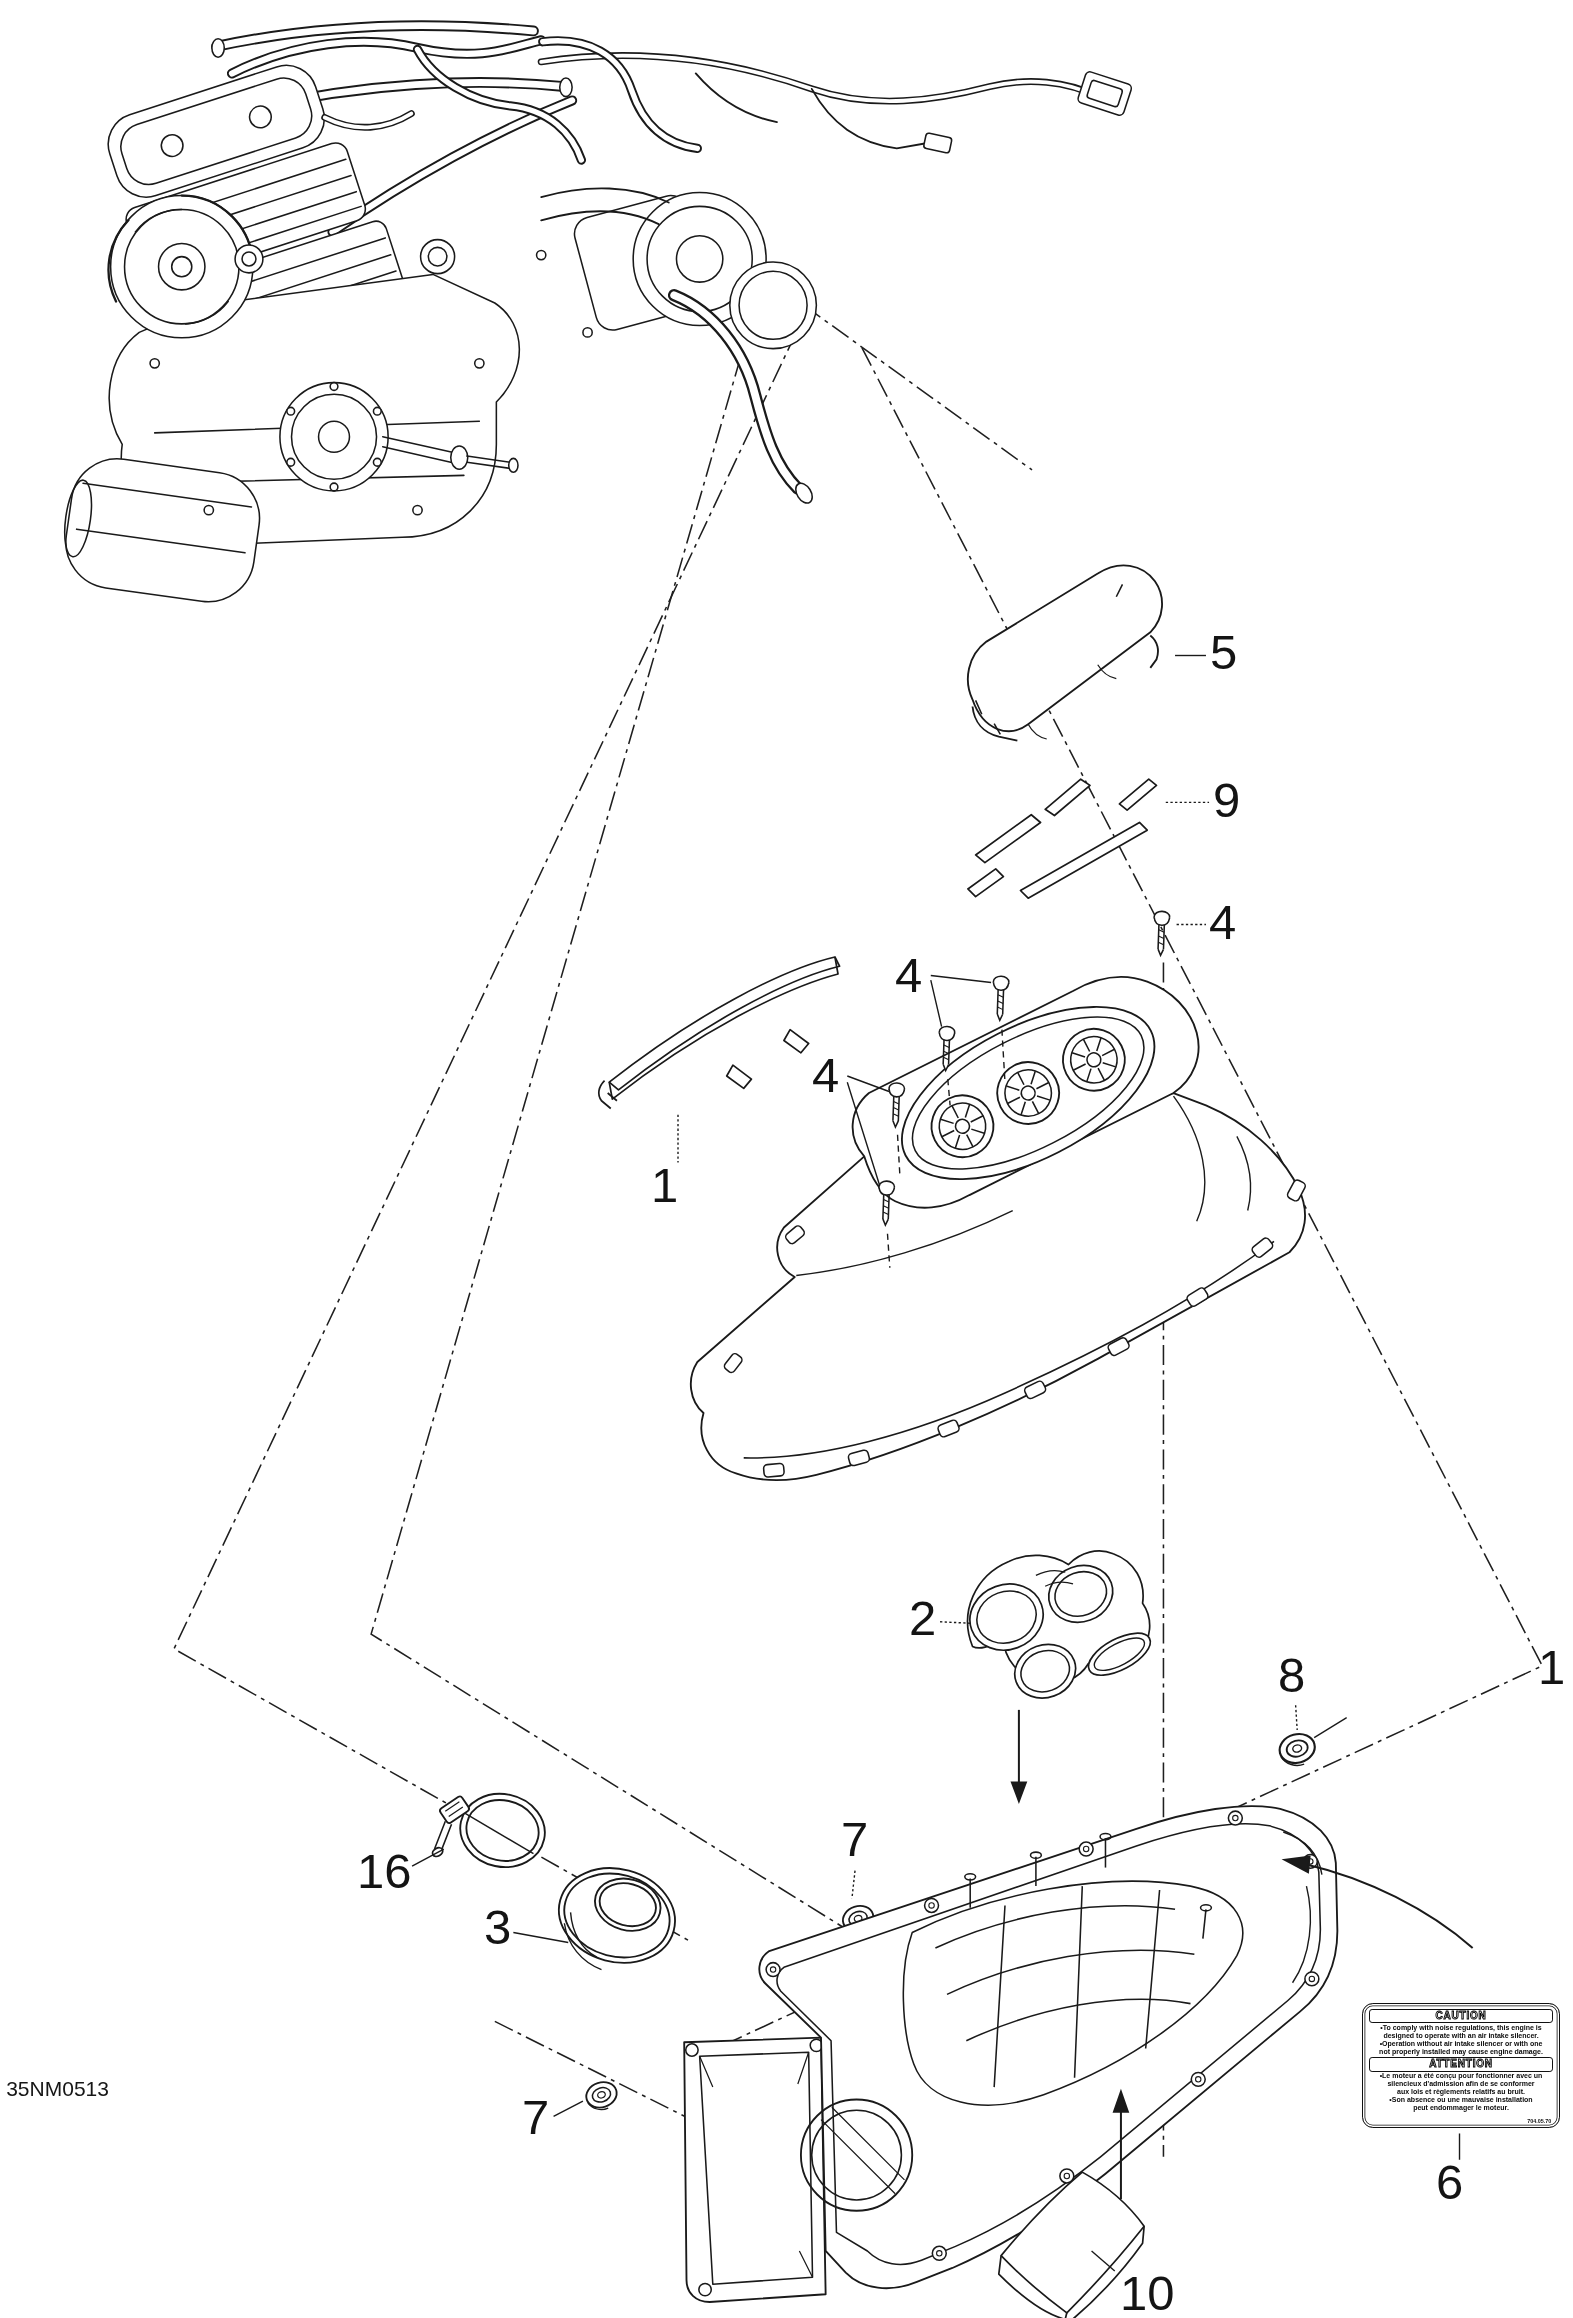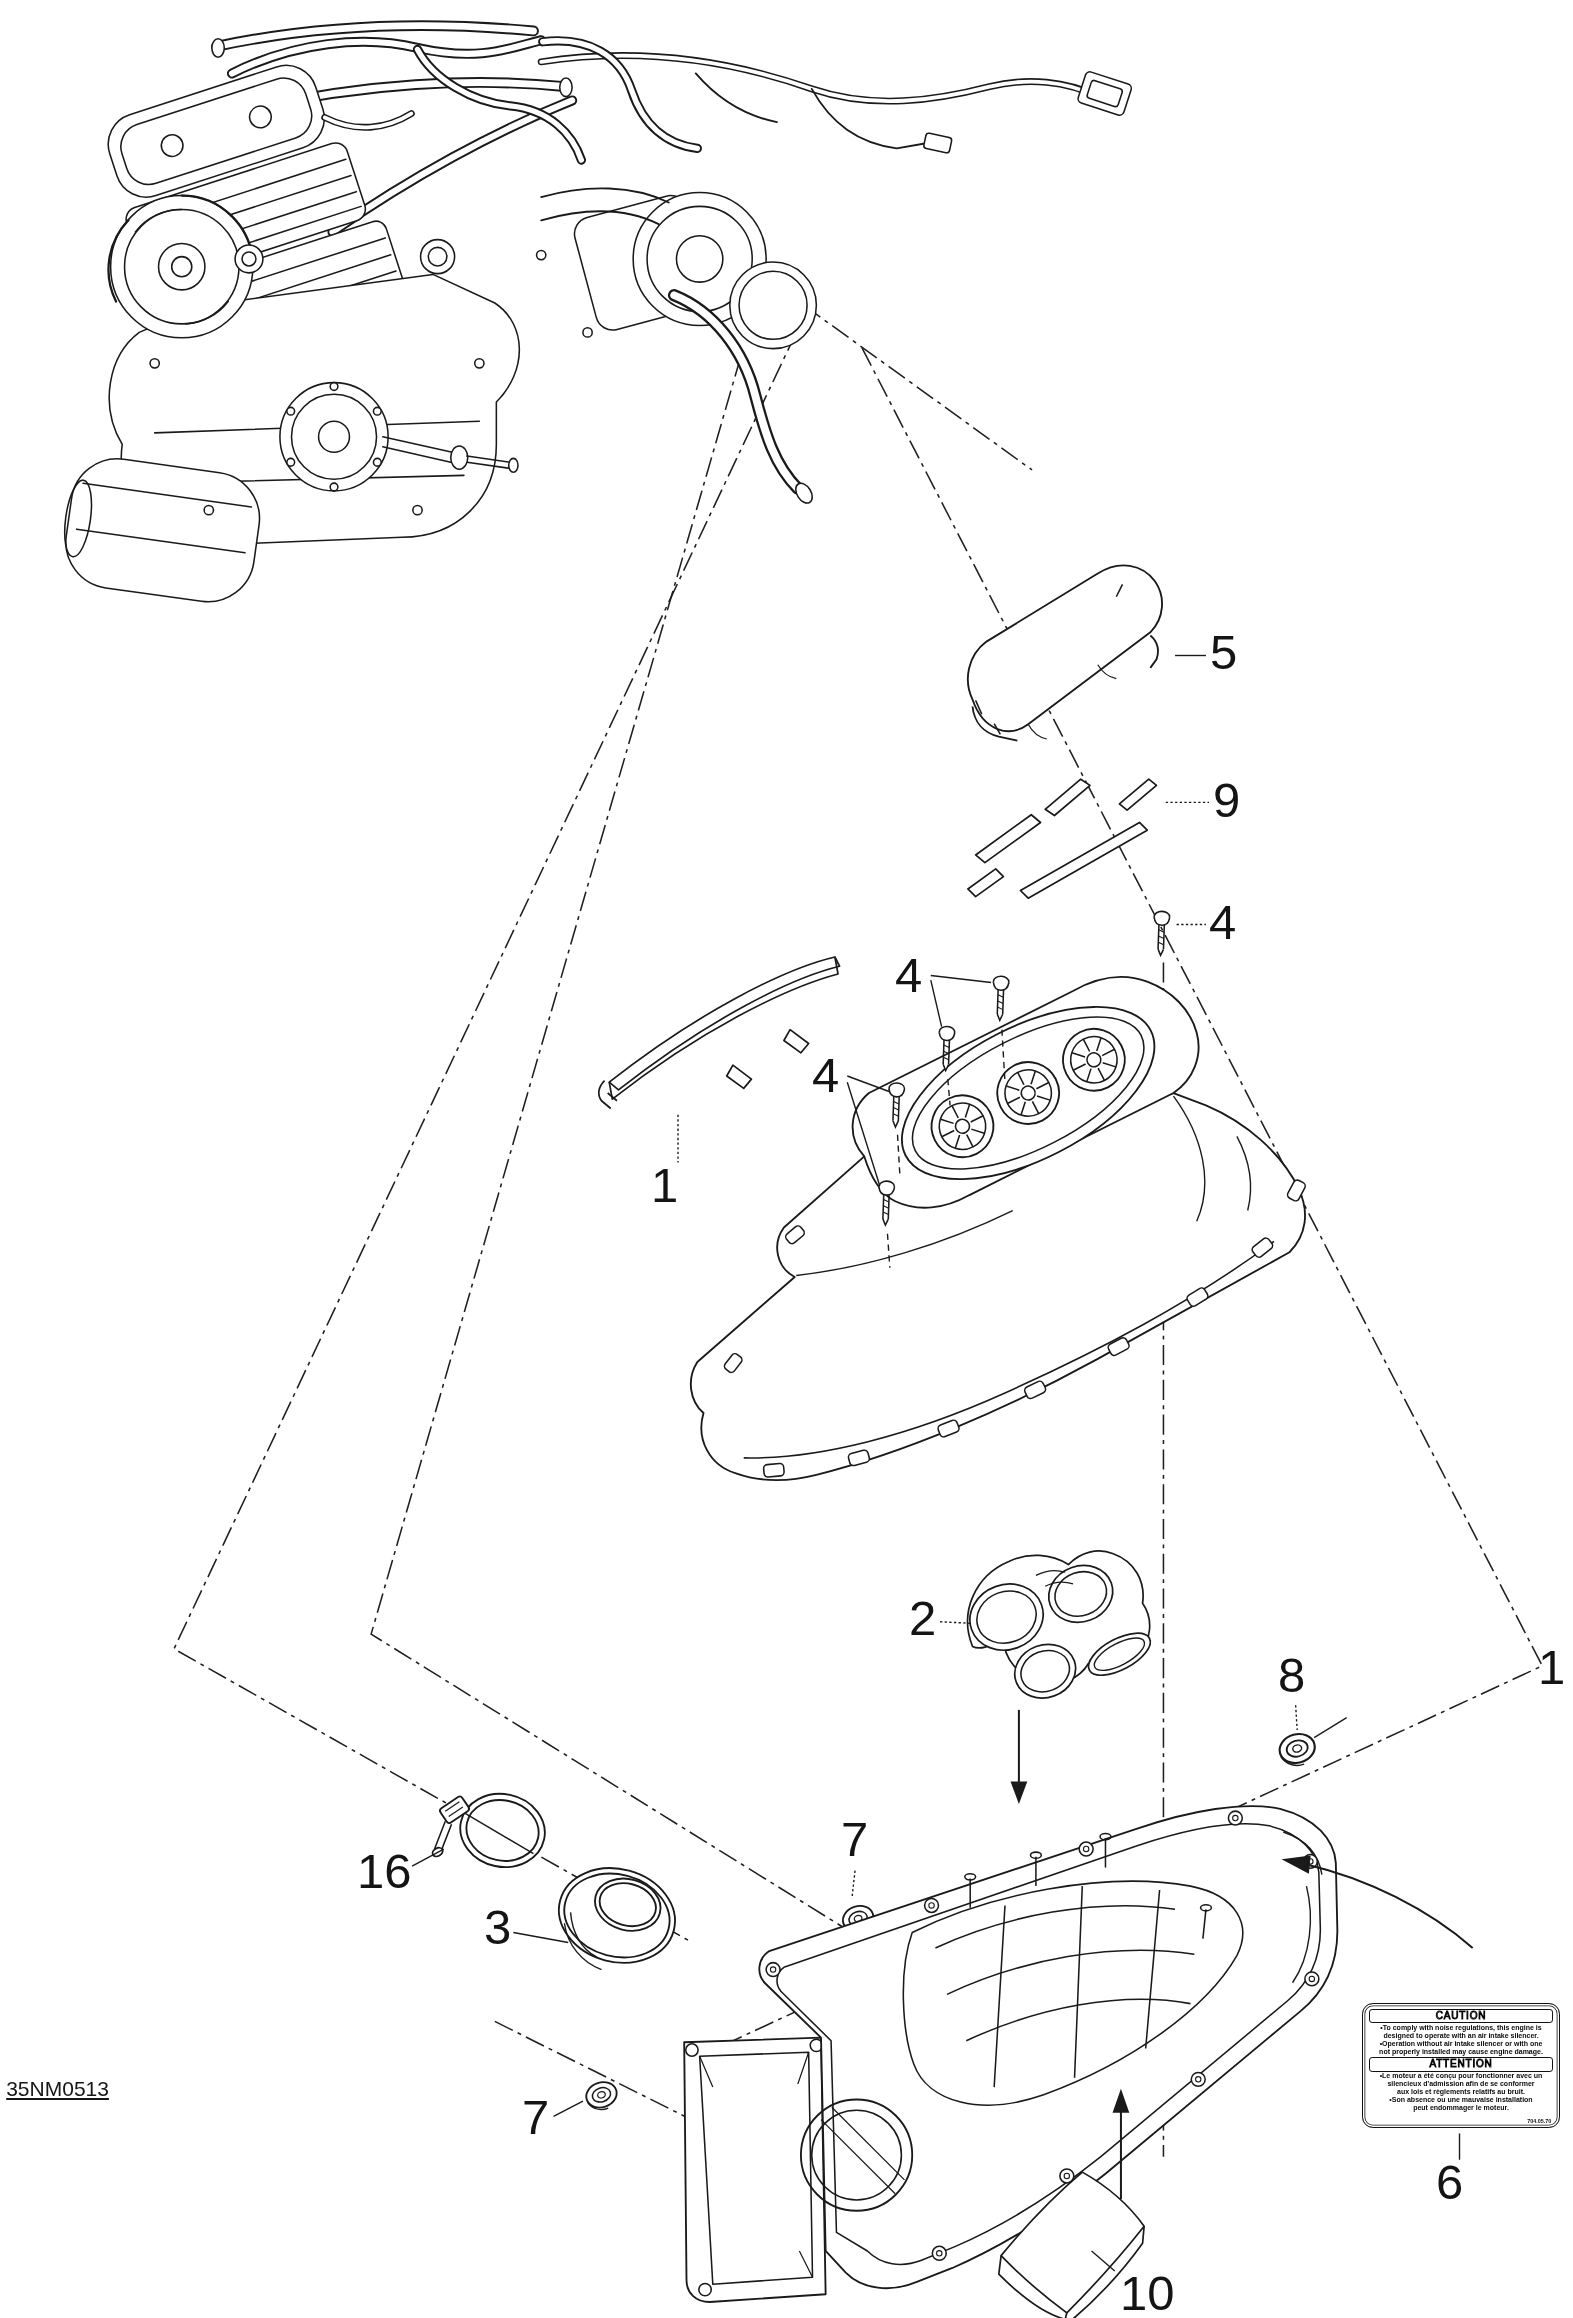--- a/index.html
+++ b/index.html
@@ -2,27 +2,27 @@
 <html style="font-size:12.4px"><head>
 <meta charset="utf-8">
 <style>
   html,body{margin:0;padding:0;background:#fff;}
   #canvas{position:relative;width:1574px;height:2319px;background:#ffffff;overflow:hidden;
           font-family:"Liberation Sans", sans-serif;}
   #art{position:absolute;left:0;top:0;width:1574px;height:2319px;}
   .callout{position:absolute;font-family:"Liberation Sans",sans-serif;font-size:49px;
            font-weight:400;color:#141414;line-height:1;letter-spacing:0;}
   .drawcode{position:absolute;left:6.2px;top:2077px;font-size:21px;color:#161616;
-            font-family:"Liberation Sans",sans-serif;text-decoration:underline;}
+            font-family:"Liberation Sans",sans-serif;}
   
   .decal{position:absolute;left:1362px;top:2003px;width:198px;height:125px;background:#fff;
          border:1.5px solid #111;border-radius:10.8px;box-shadow:inset 0 0 0 1.5px #fff, inset 0 0 0 2.3px #111;
          box-sizing:border-box;padding:4.6px 6.2px 3.1px 6.2px;color:#0a0a0a;}
   .decal .bar{border:0.8px solid #111;border-radius:3.1px;text-align:center;
-              font-weight:normal;font-size:10px;letter-spacing:0.8px;line-height:11.6px;height:12.4px;
+              font-weight:bold;font-size:10px;letter-spacing:0.8px;line-height:11.6px;height:12.4px;
               color:#fff;-webkit-text-stroke:0.9px #000;text-stroke:0.9px #000;}
   .decal .txt{font-size:7px;font-weight:bold;line-height:8px;text-align:center;
               white-space:pre-line;margin:0.8px 0 1.5px 0;}
   .decal .code{position:absolute;right:7.7px;bottom:3.1px;font-size:5.4px;font-weight:bold;color:#111;}
 </style>
 </head>
 <body>
 
 <div id="canvas">
 

